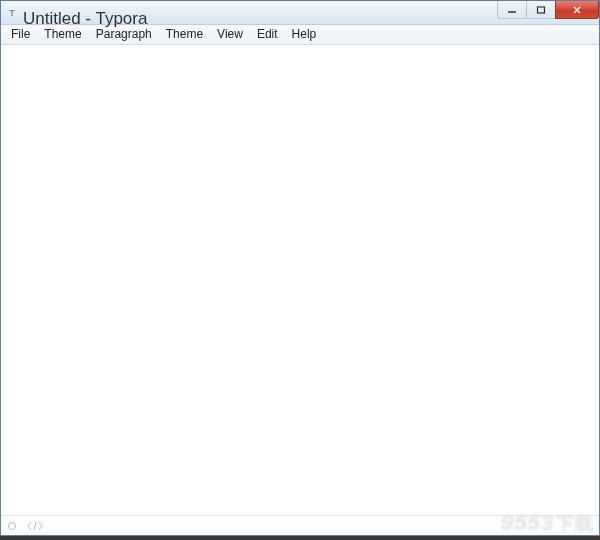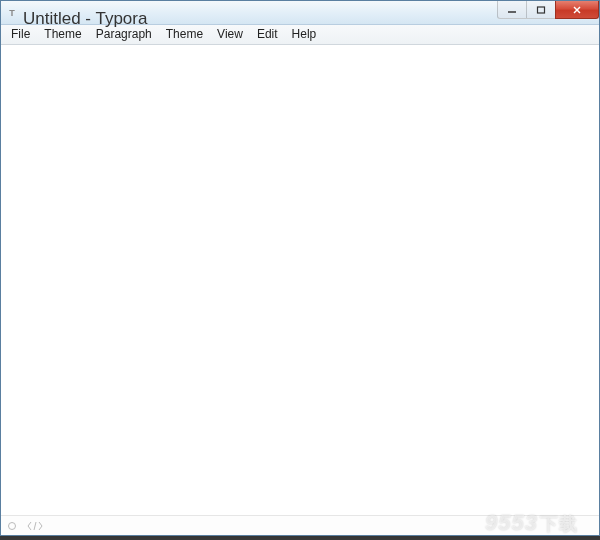--- a/index.html
+++ b/index.html
@@ -85,21 +85,21 @@
       background: #fdfdfd;
       border-top: 1px solid #e6e6e6;
       display: flex; align-items: center;
       padding: 0 6px;
       color: #aaa;
       gap: 10px;
     }
     .sb-icon { display: flex; align-items: center; }
     .watermark {
       position: absolute;
-      right: 22px; bottom: 4px;
+      right: 6px; bottom: 4px;
       font-size: 22px;
       font-weight: 700;
       font-style: italic;
       color: rgba(255,255,255,0.55);
       letter-spacing: 1px;
       pointer-events: none;
       text-shadow: 0 0 2px rgba(0,0,0,0.2);
       font-family: Arial, sans-serif;
     }
     .watermark .cn { font-style: normal; font-size: 18px; margin-left: 2px; }

